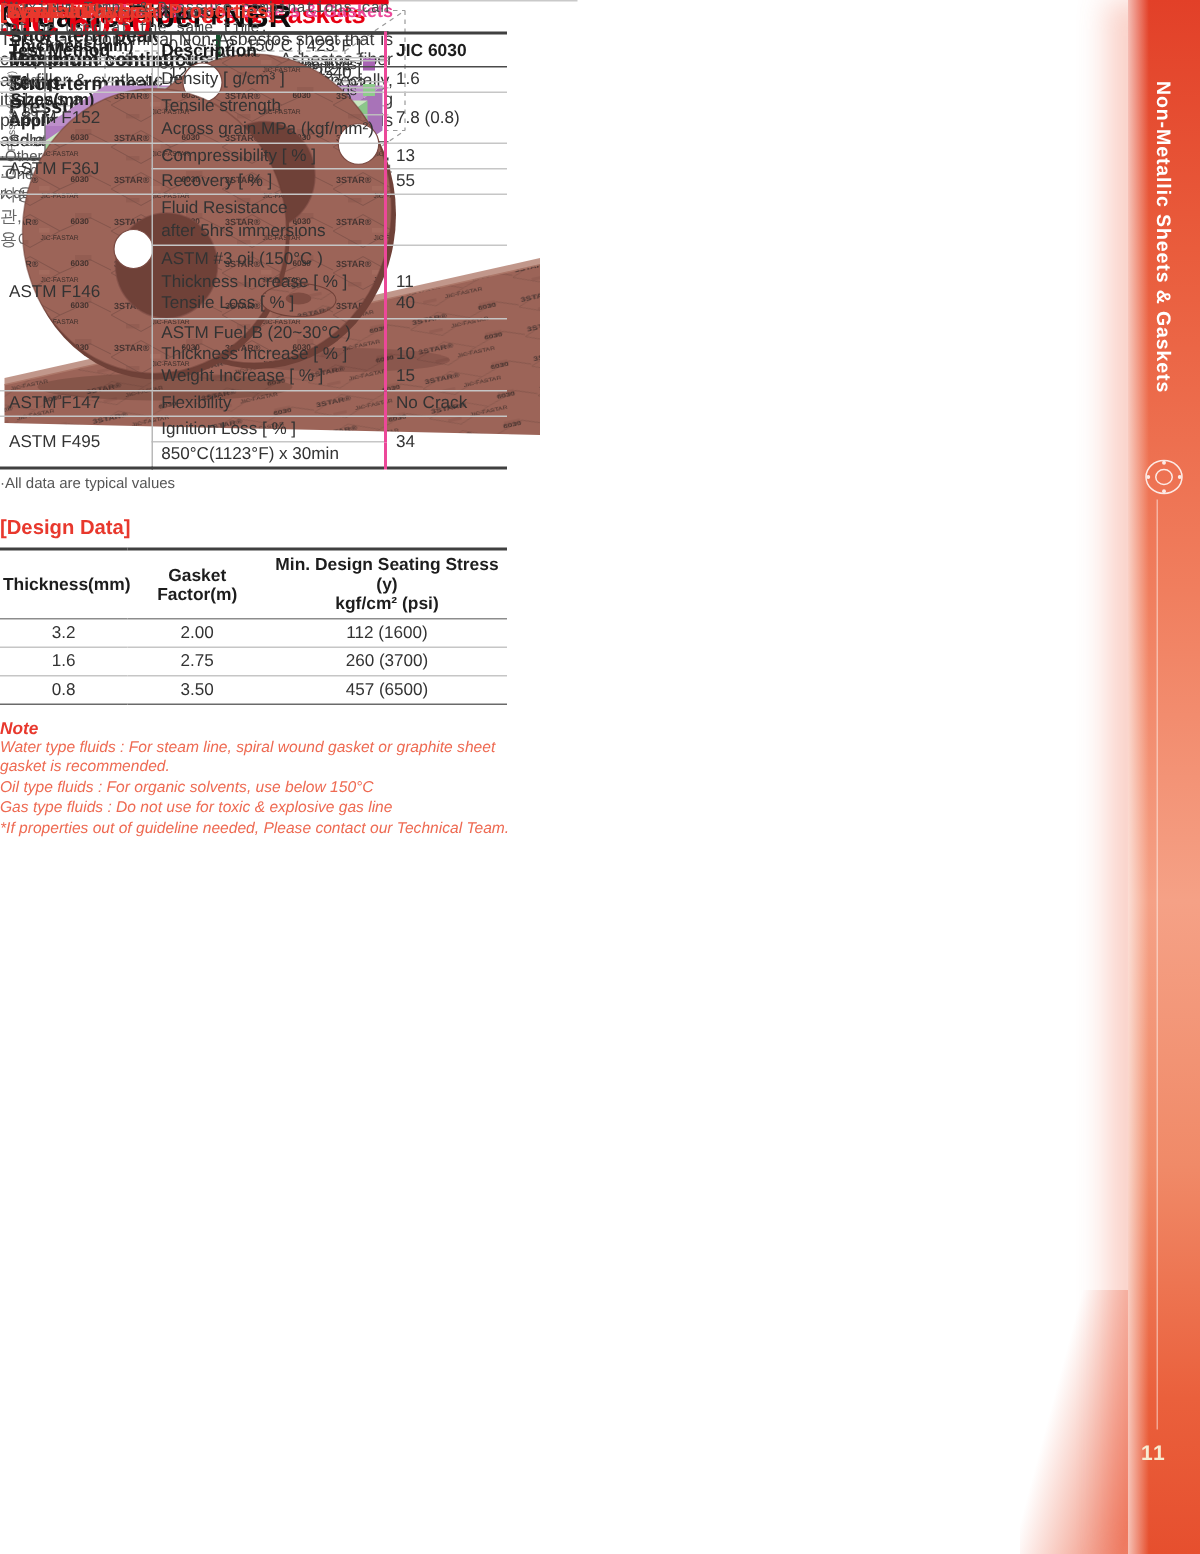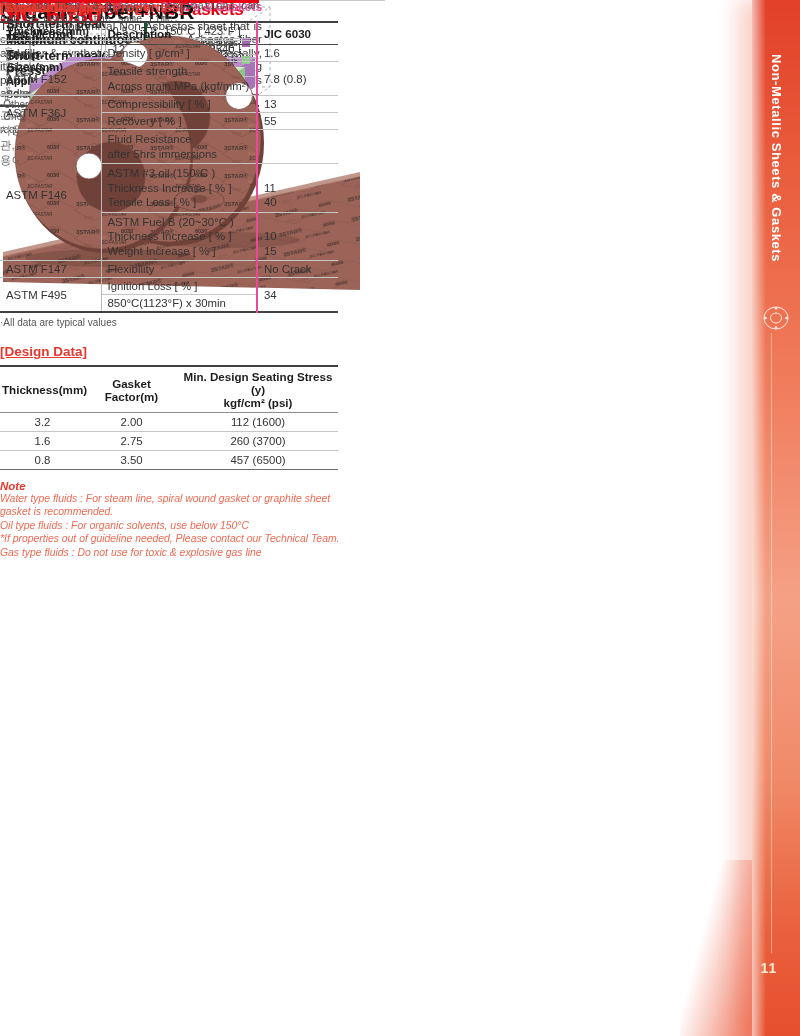--- a/index.html
+++ b/index.html
@@ -53,21 +53,21 @@
   .props-table { margin-top:6px; width:338px; border-collapse:collapse; border-top:2px solid #404040; border-bottom:2px solid #404040; table-layout:fixed; }
   .props-table th { font-size:11.6px; text-align:left; font-weight:bold; color:#1d1d1d; border-bottom:1px solid #4a4a4a; padding:4px 6px; }
   .props-table td { font-size:11.4px; color:#333; border-bottom:1px solid #c6c6c6; padding:2px 6px; vertical-align:middle; }
   .props-table .c1 { width:101px; border-right:1px solid #b9b9b9; }
   .props-table .c2 { width:156px; border-right:2px solid #ec4899; }
   .props-table .c3 { width:81px; }
   .props-table .nb { border-bottom:none; }
   .cellline { min-height:14.5px; line-height:14.5px; }
   .props-foot { margin-top:4px; font-size:10px; color:#555; }
 
-  .dd-head { margin-top:16px;text-decoration:underline; }
+  .dd-head { margin-top:16px; }
   .dd-table { margin-top:6px; width:338px; border-collapse:collapse; border-top:2px solid #404040; border-bottom:1.5px solid #6a6a6a; table-layout:fixed; }
   .dd-table th { font-size:11.6px; font-weight:bold; color:#1d1d1d; border-bottom:1px solid #8d8d8d; padding:3px 2px; line-height:13px; }
   .dd-table td { font-size:11.4px; color:#333; text-align:center; border-bottom:1px solid #c6c6c6; height:19px; }
   .dd-table tr:last-child td { border-bottom:none; }
   .dd-c1 { width:85px; } .dd-c2 { width:93px; } .dd-c3 { width:160px; }
 
   .note-block { margin-top:10px; }
   .note-h { font-size:11.5px; font-weight:bold; font-style:italic; color:#e8382d; }
   .note-line { font-size:10.4px; font-style:italic; color:#ee6a52; line-height:13.4px; }
 
@@ -393,22 +393,22 @@
       <td>3.50</td>
       <td>457 (6500)</td>
     </tr>
   </tbody>
     </table>
 
   <div class="note-block">
     <div class="note-h">Note</div>
     <div class="note-line">Water type fluids : For steam line, spiral wound gasket or graphite sheet gasket is recommended.</div>
     <div class="note-line">Oil type fluids : For organic solvents, use below 150°C</div>
+    <div class="note-line">Gas type fluids : Do not use for toxic &amp; explosive gas line</div>
     <div class="note-line">*If properties out of guideline needed, Please contact our Technical Team.</div>
-    <div class="note-line">Gas type fluids : Do not use for toxic &amp; explosive gas line</div>
   </div>
 </div>
 
 <div class="abs corner-glow"></div>
 <div class="abs side-strip">
   <div class="v-title">Non-Metallic Sheets &amp; Gaskets</div>
   <svg class="strip-icon" width="36" height="30" viewBox="0 0 36 30">
     <ellipse cx="18" cy="15" rx="12" ry="11" fill="none" stroke="#ffffff" stroke-width="1"></ellipse>
     <ellipse cx="18" cy="15" rx="5.5" ry="5" fill="none" stroke="#ffffff" stroke-width="1"></ellipse>
     <circle cx="18" cy="5.5" r="1.3" fill="#ffffff"></circle>

